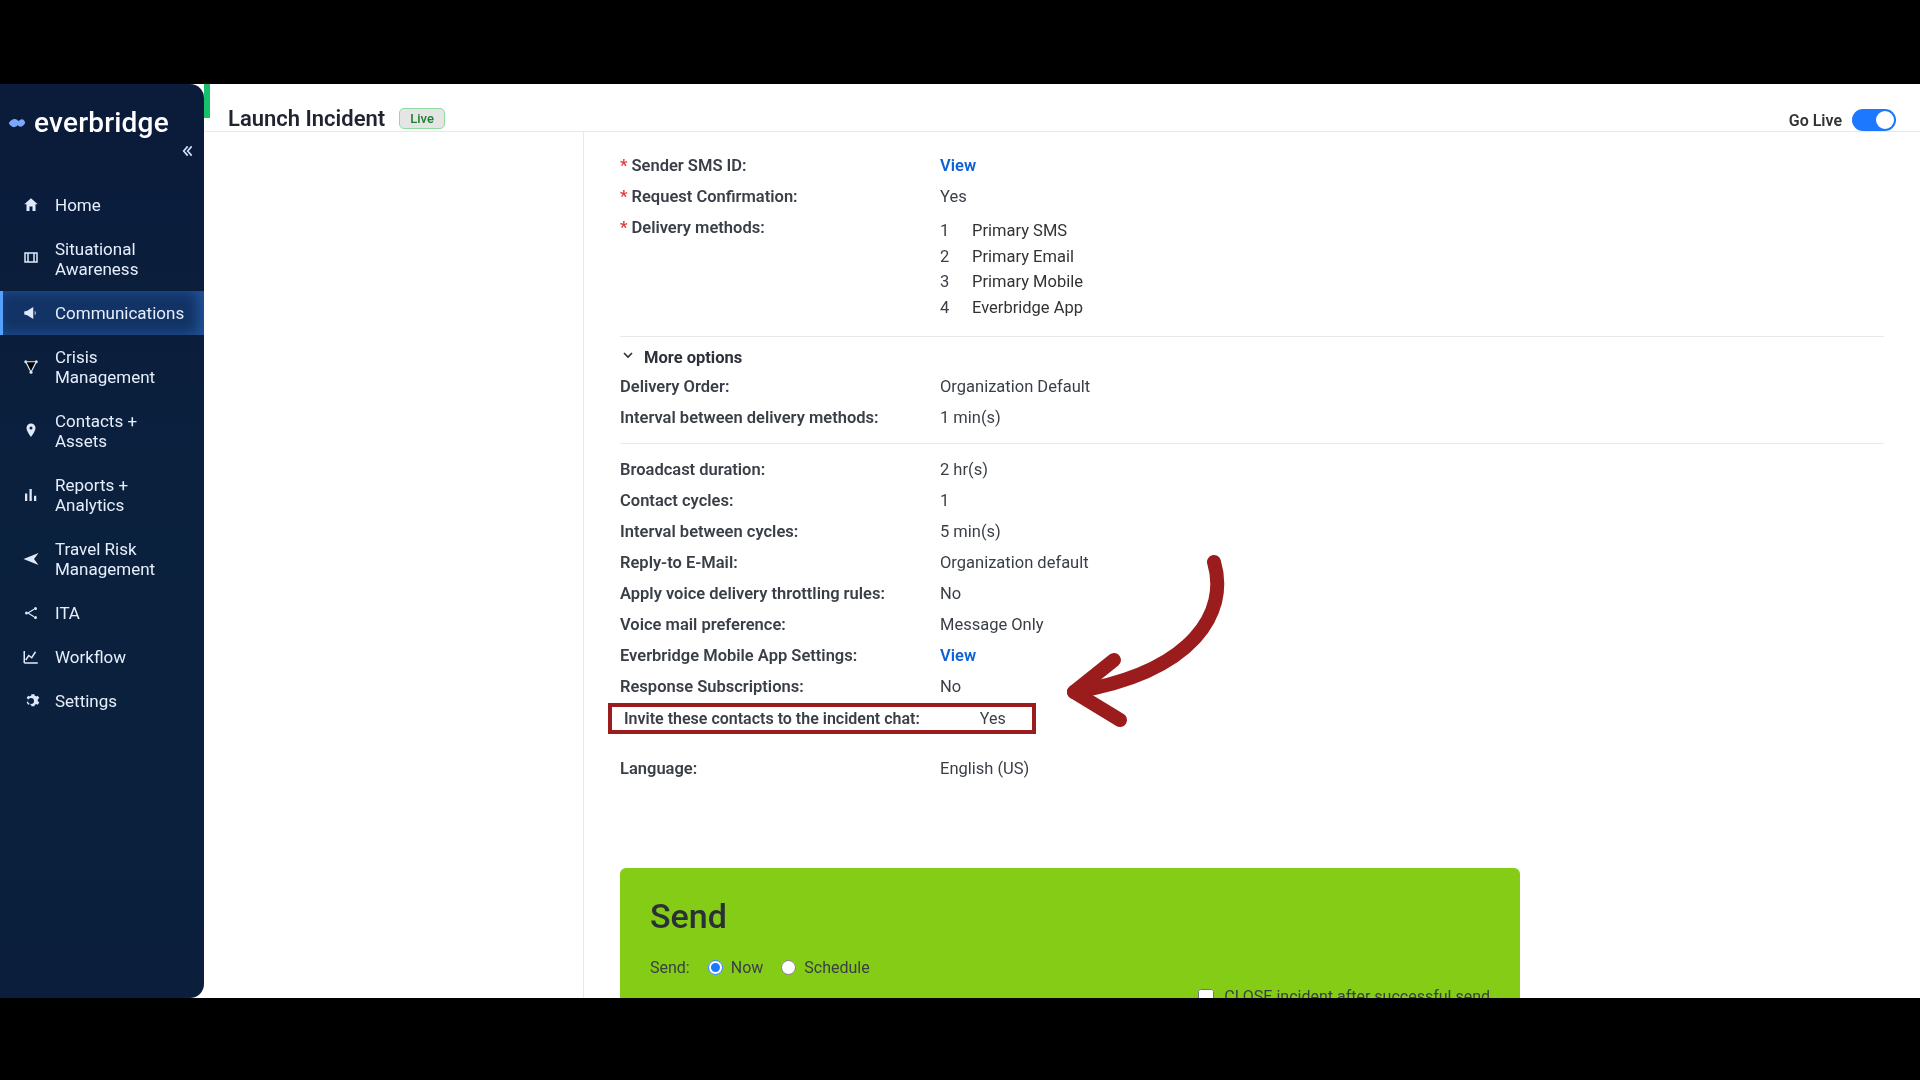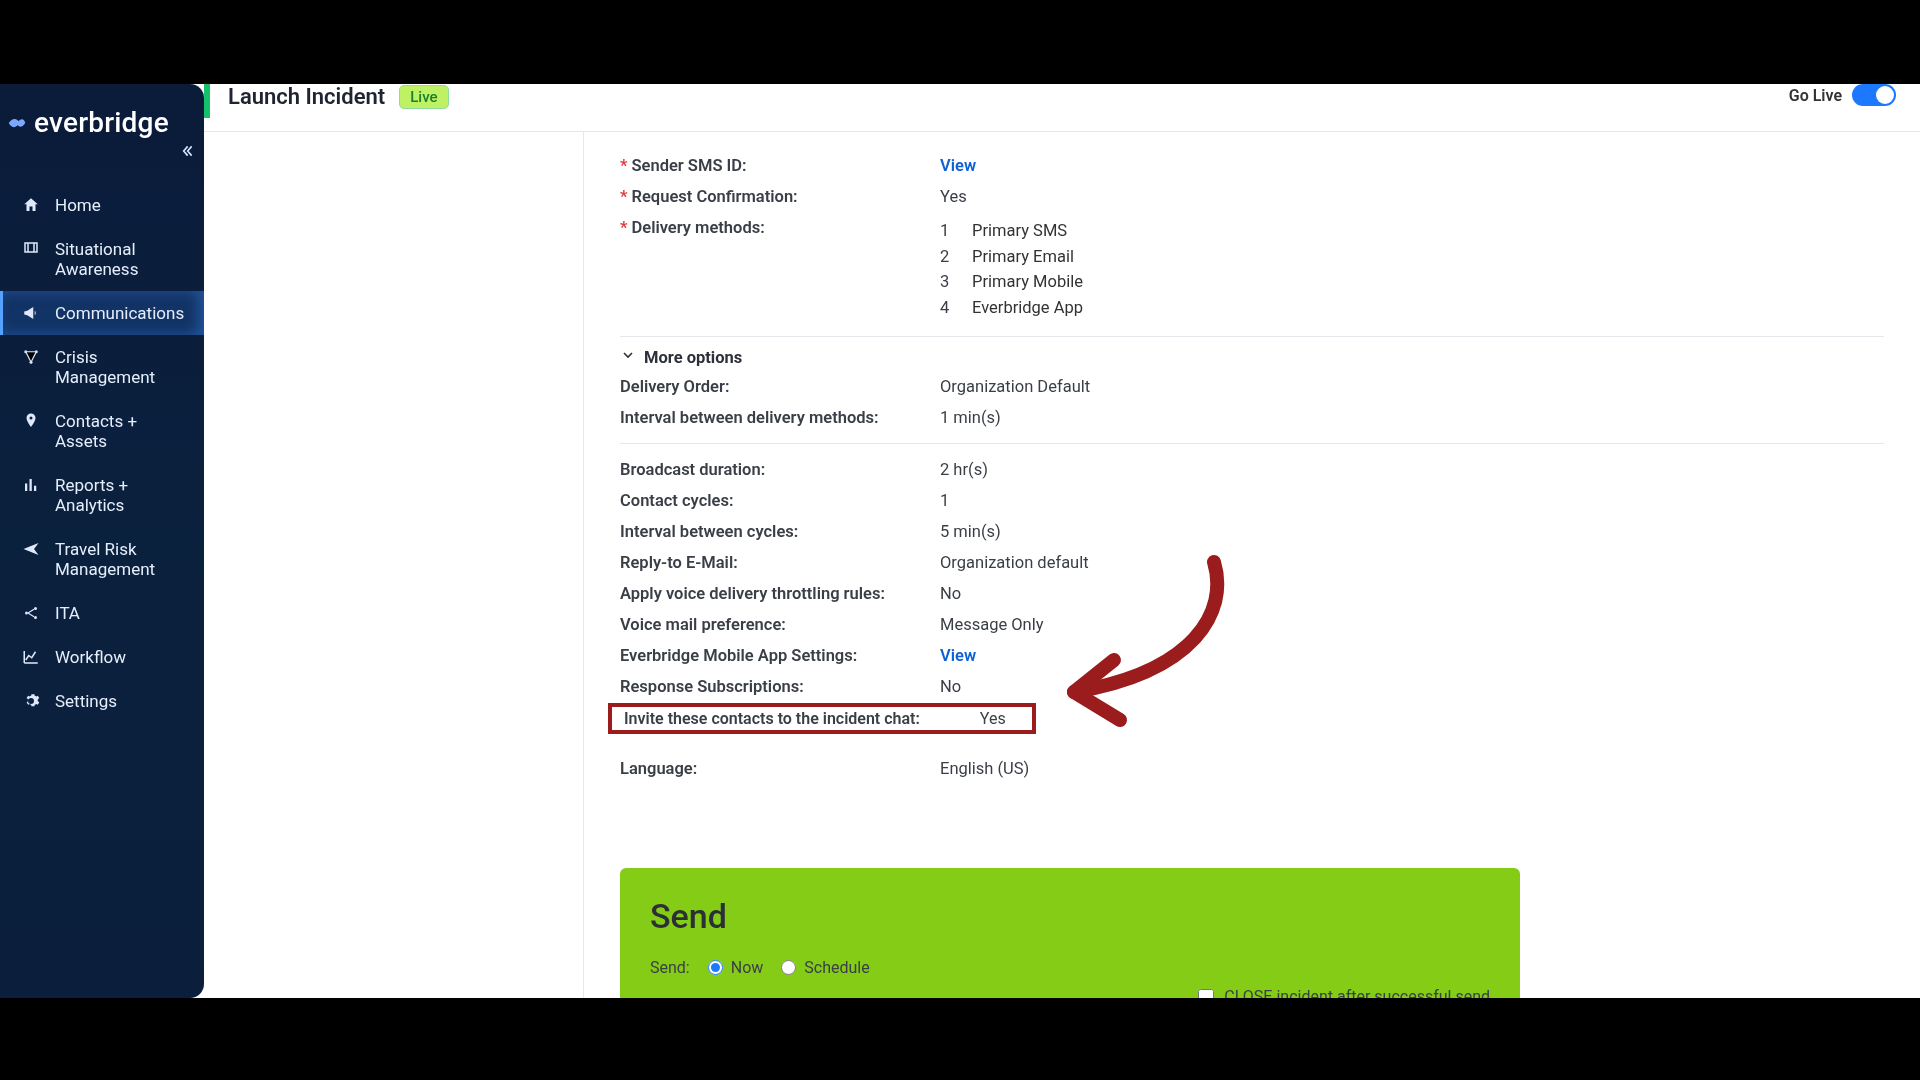--- a/index.html
+++ b/index.html
@@ -8,30 +8,30 @@
   .letterbox-top { height: 84px; }
   .letterbox-bottom { height: 82px; }
   .app-window { position: relative; width:100%; height: 914px; background:#fff; display:flex; }
   
   .sidebar { width: 204px; height:100%; background: linear-gradient(180deg,#0b1b3a 0%, #0a213e 50%, #0b1f3c 100%); color:#d9e3f2; position:relative; border-top-right-radius:14px; border-bottom-right-radius:14px; }
   .logo { padding: 22px 6px 0 6px; display:flex; align-items:center; gap:6px; }
   .logo-text { font-size:28px; font-weight:500; color:#fff; letter-spacing:0.2px; }
   .logo-mark { width:22px; height:22px; }
   .collapse-btn { position:absolute; top:56px; right:6px; width:22px; height:22px; display:flex; align-items:center; justify-content:center; color:#cfe0ff; }
   .nav { margin-top: 44px; }
-  .nav-item { display:flex; align-items:flex-start; gap:14px; padding: 12px 18px; font-size:17px; color:#e6eefc; cursor:pointer; border-left:3px solid transparent; }
+  .nav-item { display:flex; align-items:center; gap:14px; padding: 12px 18px; font-size:17px; color:#e6eefc; cursor:pointer; border-left:3px solid transparent; }
   .nav-item.active { background: rgba(38,108,210,0.28); border-left:3px solid #55a1ff; box-shadow: inset -6px 0 14px rgba(65,145,255,0.35); }
   .nav-icon { width:20px; height:20px; flex:0 0 20px; display:inline-flex; align-items:center; justify-content:center; color:#dfe9fb; }
   .sidebar .green-edge { position:absolute; top:0; right:-6px; width:6px; height:34px; background:#15c26b; }
   
   .main { flex:1; height:100%; display:flex; flex-direction:column; position:relative; }
-  .topbar { height:48px; border-bottom:1px solid #e4e7ec; display:flex; align-items:flex-start; padding:0 24px; justify-content:space-between; }
+  .topbar { height:48px; border-bottom:1px solid #e4e7ec; display:flex; align-items:flex-end; padding:0 24px; justify-content:space-between; }
   .topbar-left { display:flex; align-items:center; gap:14px; }
   .page-title { font-size:22px; font-weight:600; color:#1f2430; }
-  .live-pill { font-size:15px; font-weight:500; color:#1a7f2e; background:#bef264; border:1px solid #8edc9e; border-radius:5px; padding:2px 10px; }
+  .live-pill { font-size:13px; font-weight:500; color:#1a7f2e; background:#e5e5e5; border:1px solid #8edc9e; border-radius:5px; padding:2px 10px; }
   .golive-wrap { display:flex; align-items:center; gap:10px; }
   .golive-label { font-size:16px; font-weight:600; color:#333; }
   .toggle { width:44px; height:22px; background:#1c78ff; border-radius:12px; position:relative; cursor:pointer; }
   .toggle .knob { position:absolute; right:2px; top:2px; width:18px; height:18px; background:#fff; border-radius:50%; }
   
   .content { flex:1; overflow:auto; display:flex; }
   .left-gap { width:380px; border-right:1px solid #e6e8ee; }
   .settings-pane { flex:1; padding: 18px 36px 40px 36px; }
   .row { display:flex; align-items:flex-start; padding:6px 0; font-size:16.5px; }
   .lbl { width:320px; font-weight:600; color:#3a3f47; display:flex; gap:4px; }

